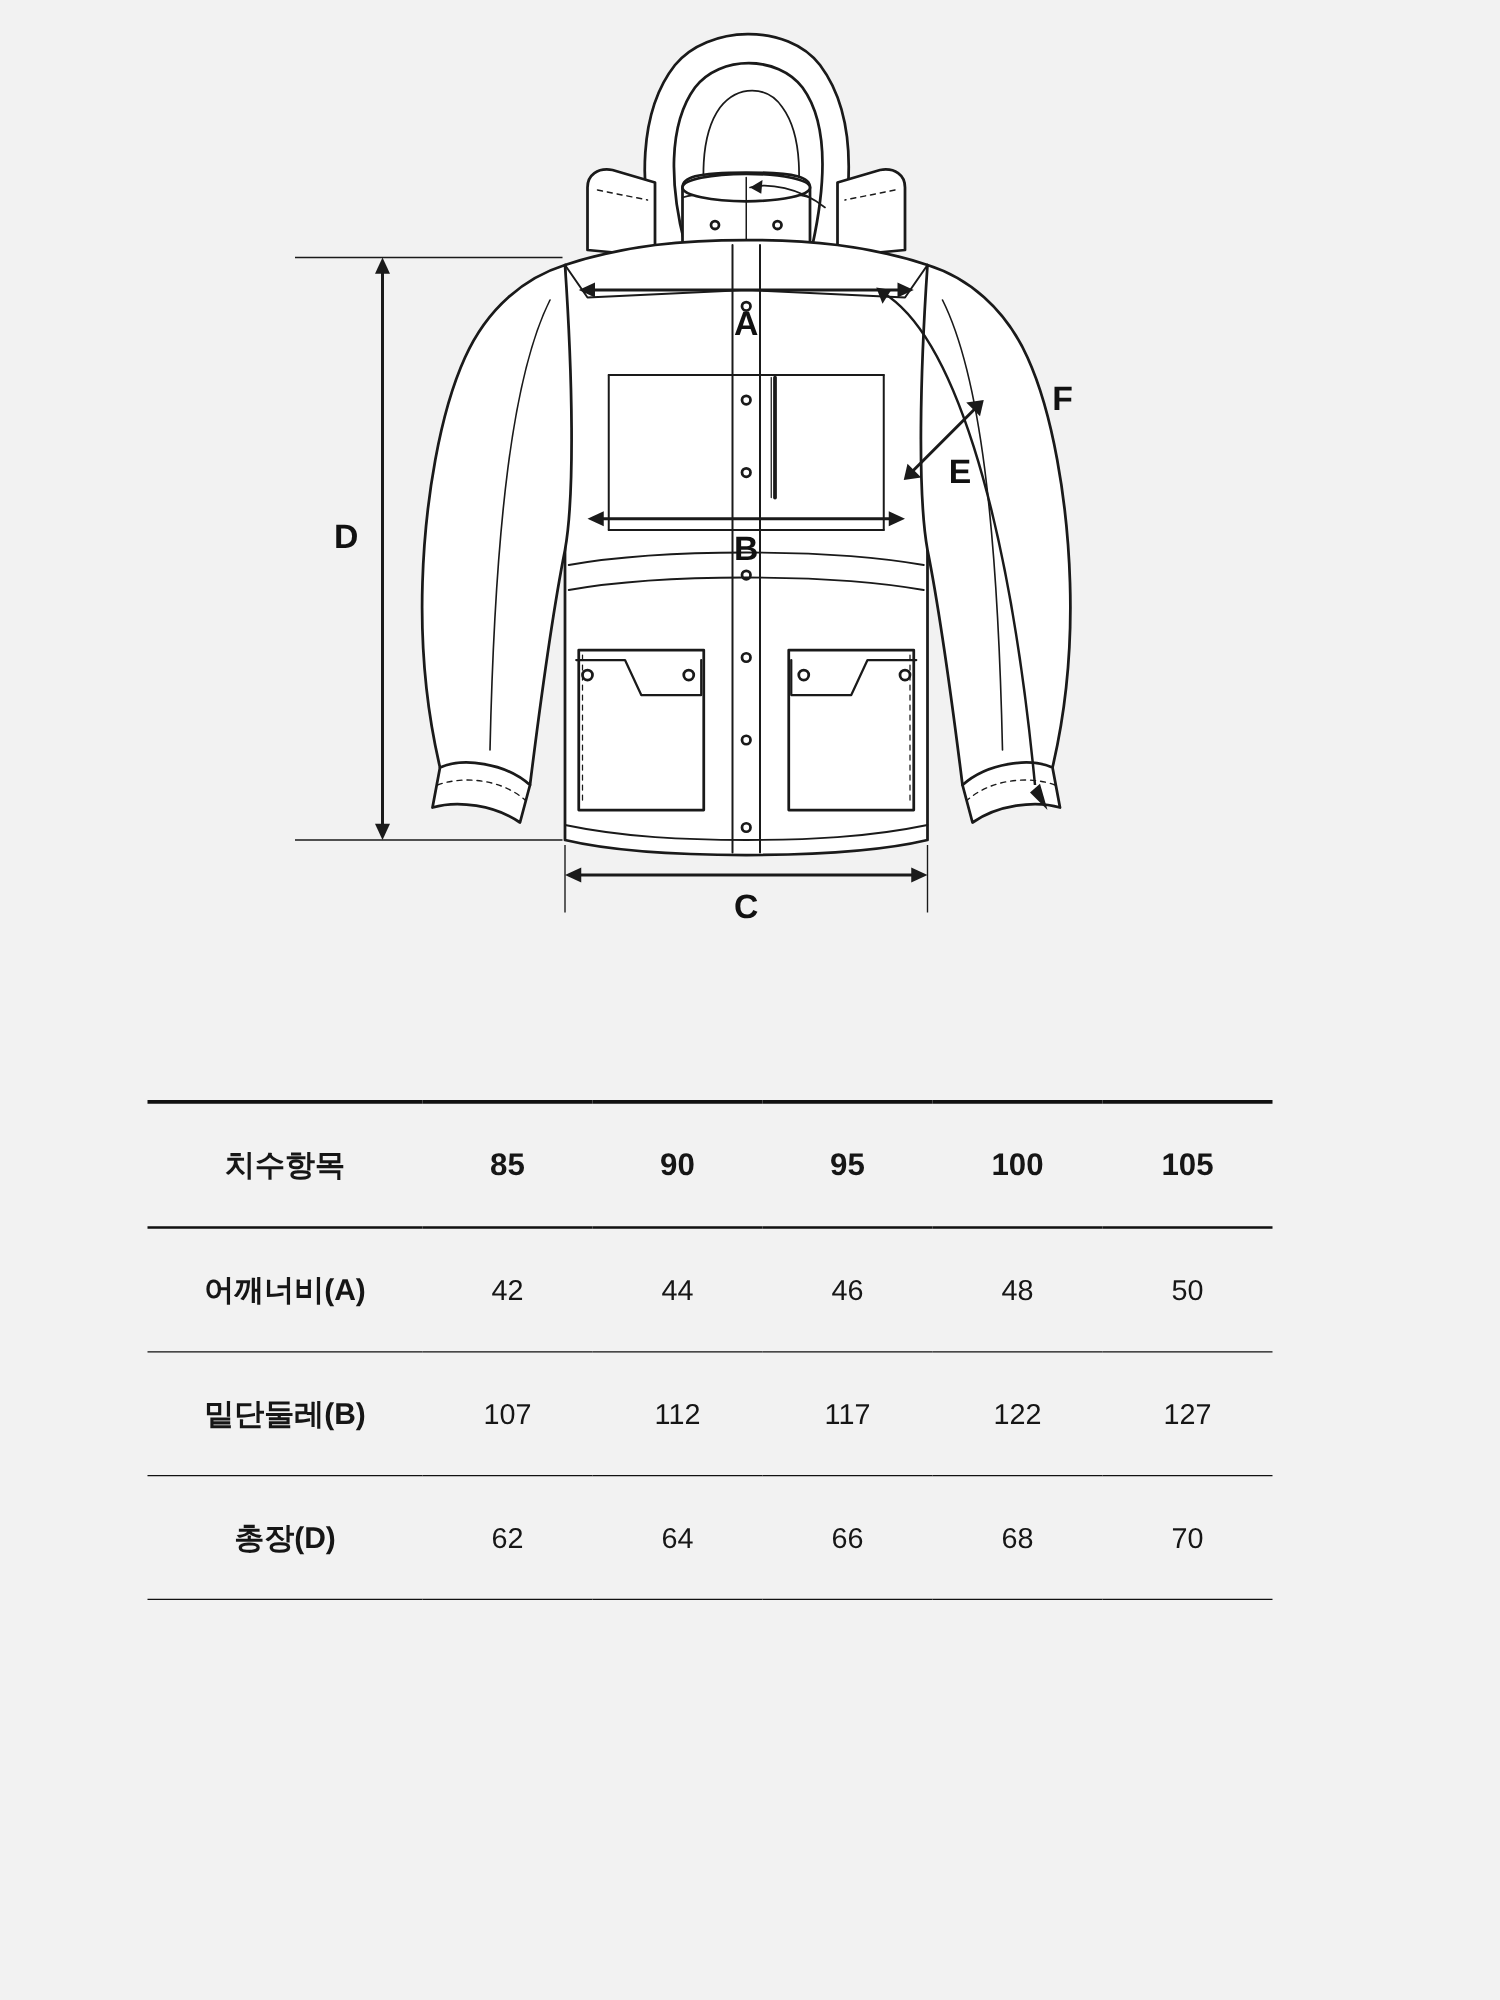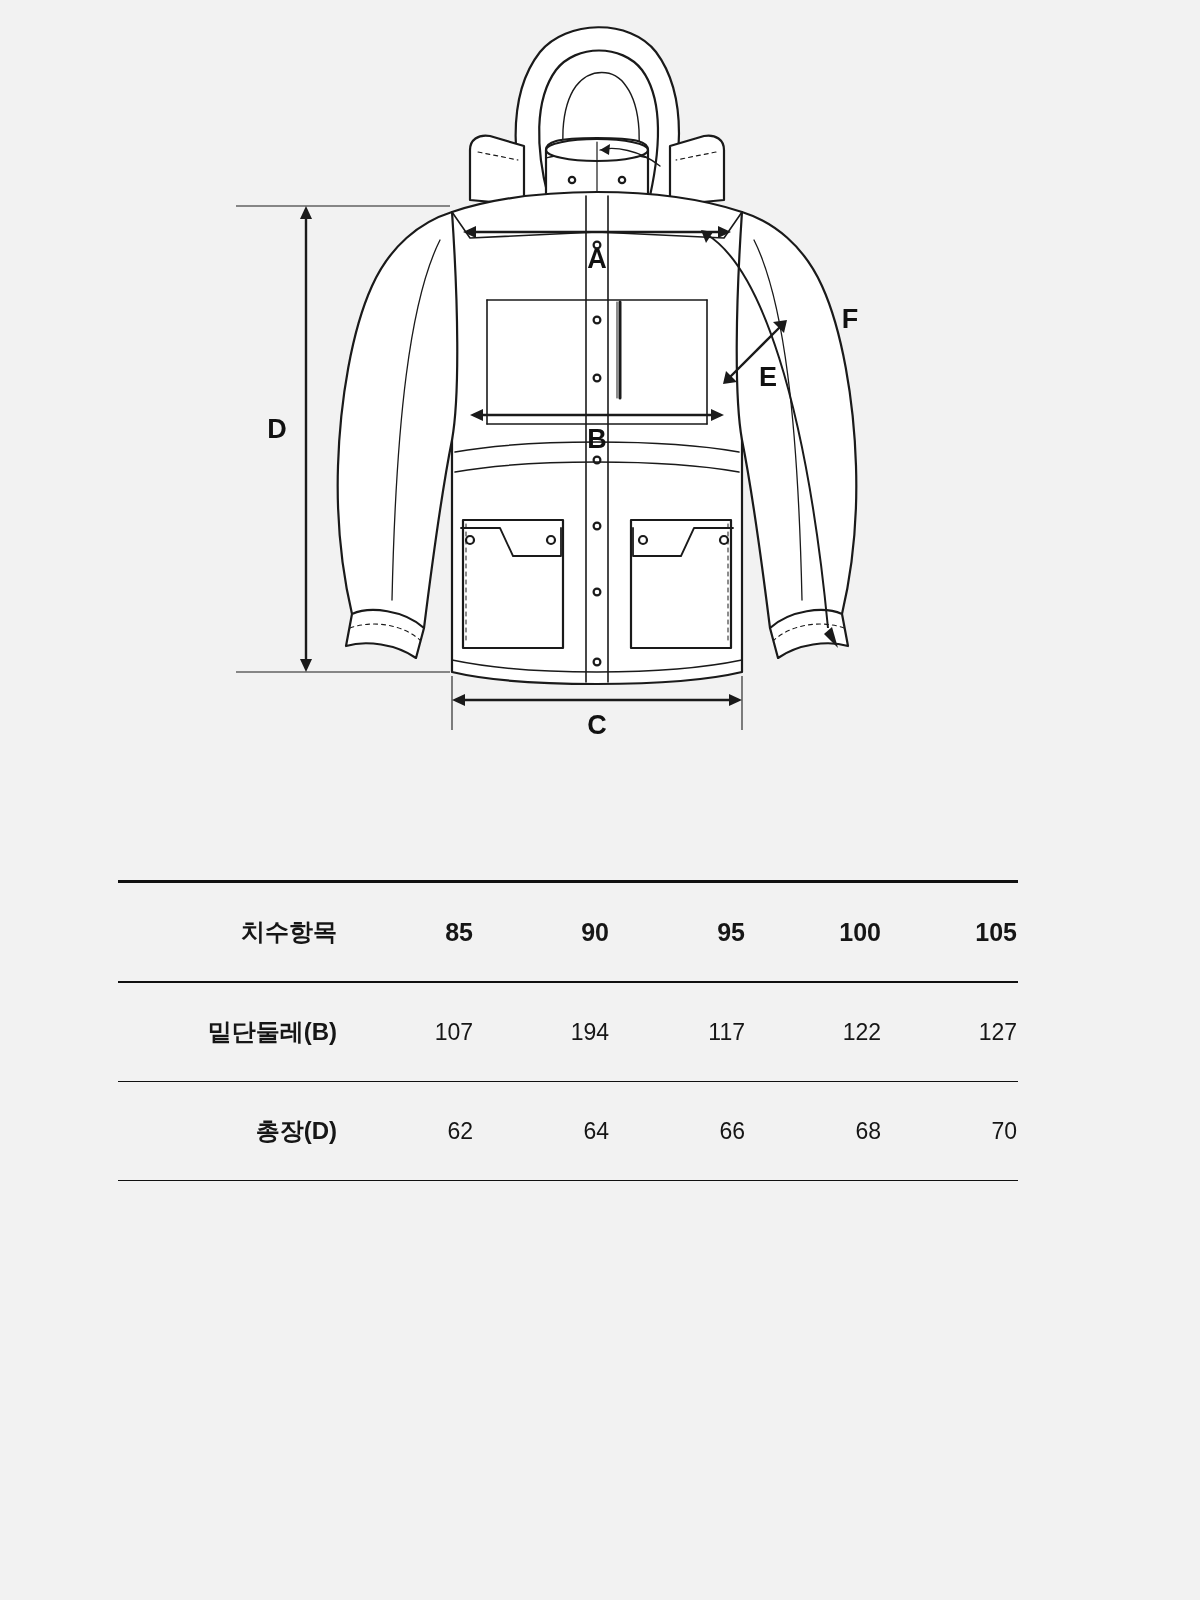--- a/index.html
+++ b/index.html
@@ -38,21 +38,21 @@
     width: 900px;
     table-layout: fixed;
   }
   table.size-table thead tr {
     border-top: 3px solid #111;
     border-bottom: 2px solid #111;
   }
   table.size-table th,
   table.size-table td {
     height: 96px;
-    text-align: right;
+    text-align: center;
     vertical-align: middle;
     font-size: 23px;
     color: #161616;
   }
   table.size-table thead th {
     font-size: 25px;
     font-weight: bold;
   }
   table.size-table tbody tr {
     border-bottom: 1.5px solid #111;
@@ -214,23 +214,31 @@
         <th>치수항목</th>
         <th>85</th>
         <th>90</th>
         <th>95</th>
         <th>100</th>
         <th>105</th>
       </tr>
     </thead>
     <tbody>
       <tr>
+        <td>어깨너비(A)</td>
+        <td>42</td>
+        <td>44</td>
+        <td>46</td>
+        <td>48</td>
+        <td>50</td>
+      </tr>
+      <tr>
         <td>밑단둘레(B)</td>
         <td>107</td>
-        <td>194</td>
+        <td>112</td>
         <td>117</td>
         <td>122</td>
         <td>127</td>
       </tr>
       <tr>
         <td>총장(D)</td>
         <td>62</td>
         <td>64</td>
         <td>66</td>
         <td>68</td>

